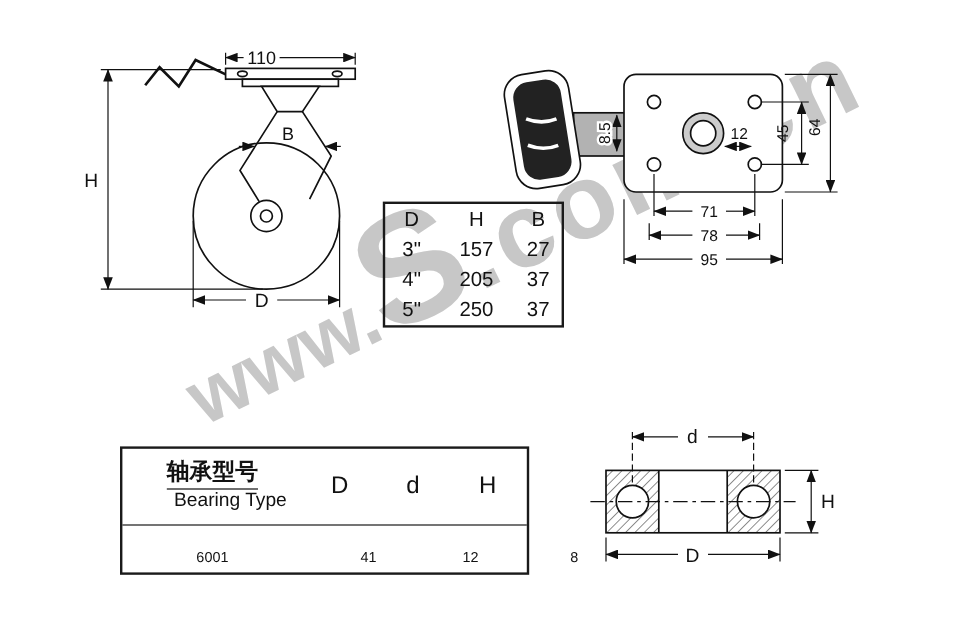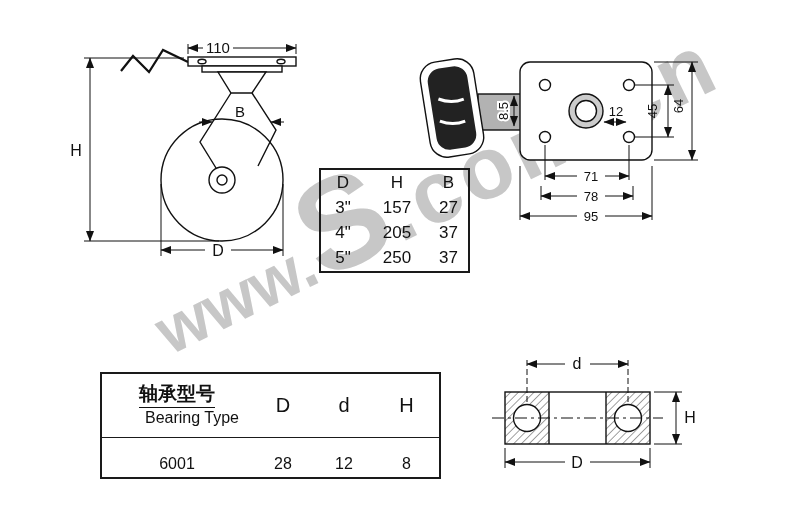--- a/index.html
+++ b/index.html
@@ -41,21 +41,21 @@
     border:2px solid #1a1a1a; background:transparent;
   }
   .bt-head { height:63px; display:grid; grid-template-columns:150px 62px 60px 65px; align-items:center; }
   .bt-title { text-align:center; line-height:1.3; }
   .bt-cn { display:inline-block; font-size:19px; font-weight:bold; border-bottom:1px solid #111; }
   .bt-en { display:block; font-size:16px;padding-left:30px; }
   .bt-h { text-align:center; font-size:20px; }
   .bt-data {
     height:52px; border-top:1.5px solid #1a1a1a;
     display:grid; grid-template-columns:150px 62px 60px 65px; align-items:center;
-    text-align:center; font-size:16px;
+    text-align:center; font-size:12px;gap:24px;
   }
 </style>
 </head>
 <body>
 
 <div class="canvas">
 
   <div class="watermark">
     <span class="wm-a">www.</span><span class="wm-b">S</span><span class="wm-c">.com.cn</span>
   </div>
@@ -203,19 +203,19 @@
       <div class="bt-title">
         <span class="bt-cn">轴承型号</span>
         <span class="bt-en">Bearing Type</span>
       </div>
       <span class="bt-h">D</span>
       <span class="bt-h">d</span>
       <span class="bt-h">H</span>
     </div>
     <div class="bt-data">
       <span>6001</span>
-      <span>28</span>
+      <span>41</span>
       <span>12</span>
       <span>8</span>
     </div>
   </div>
 
 </div>
 
 </body></html>

